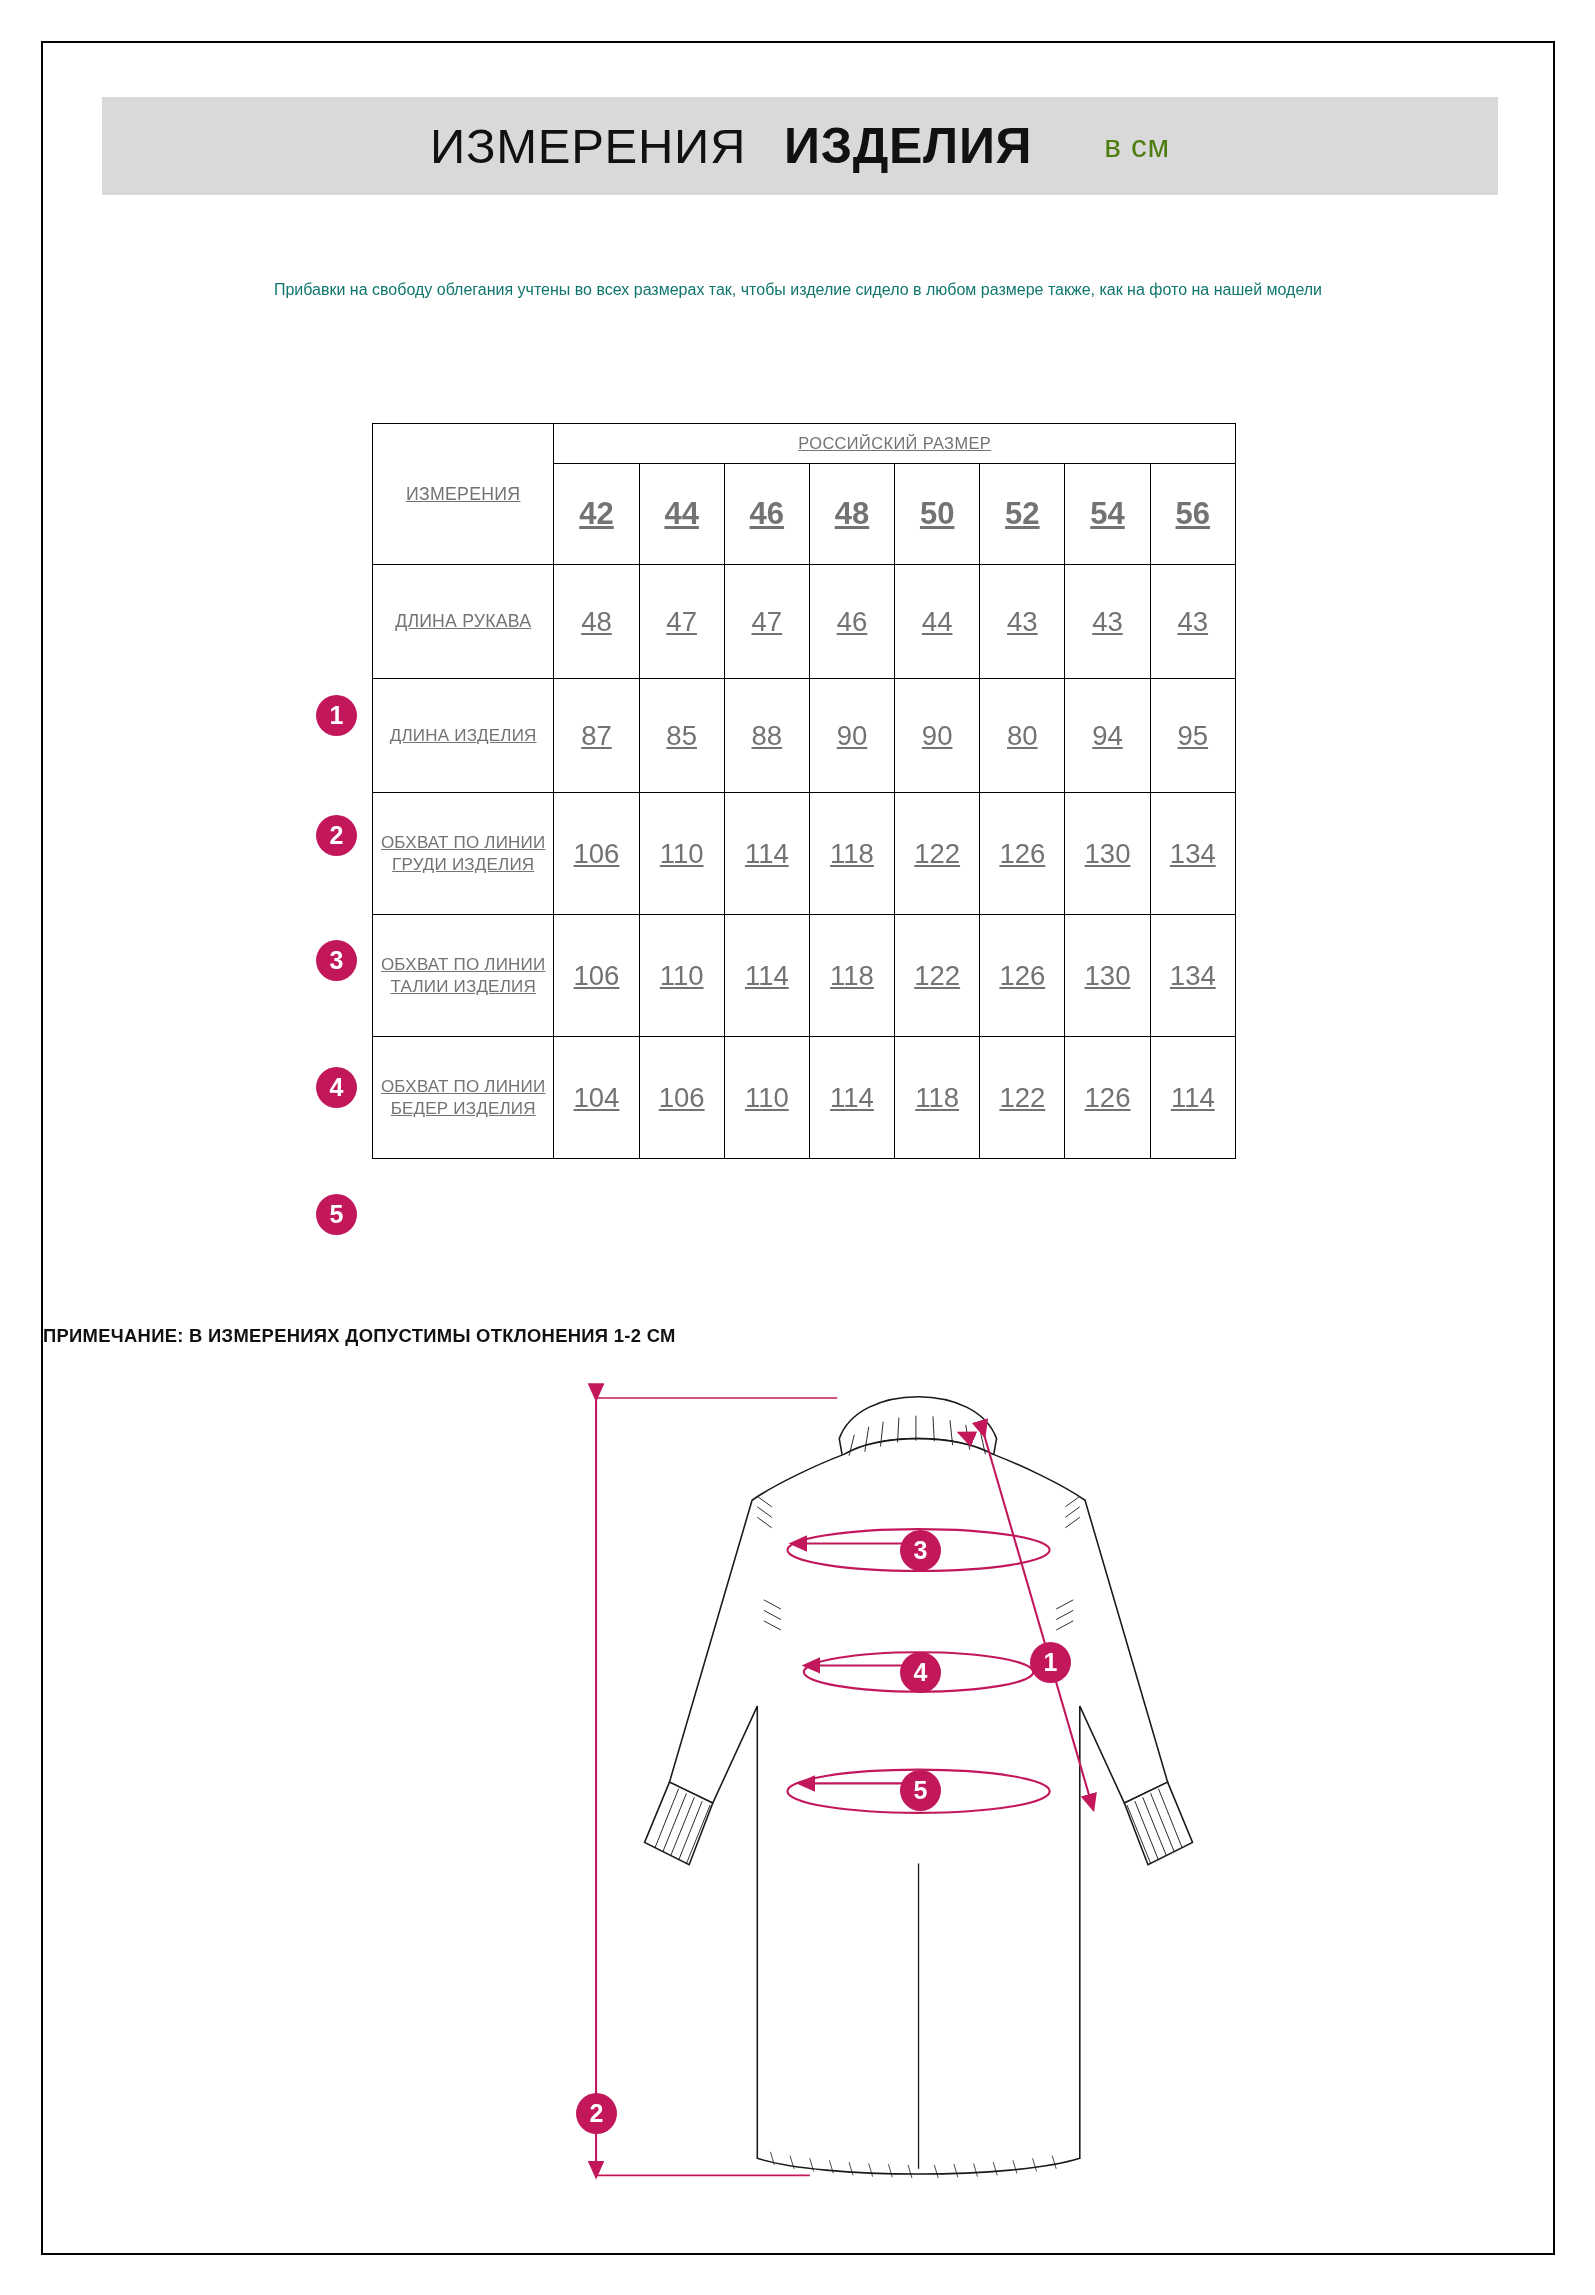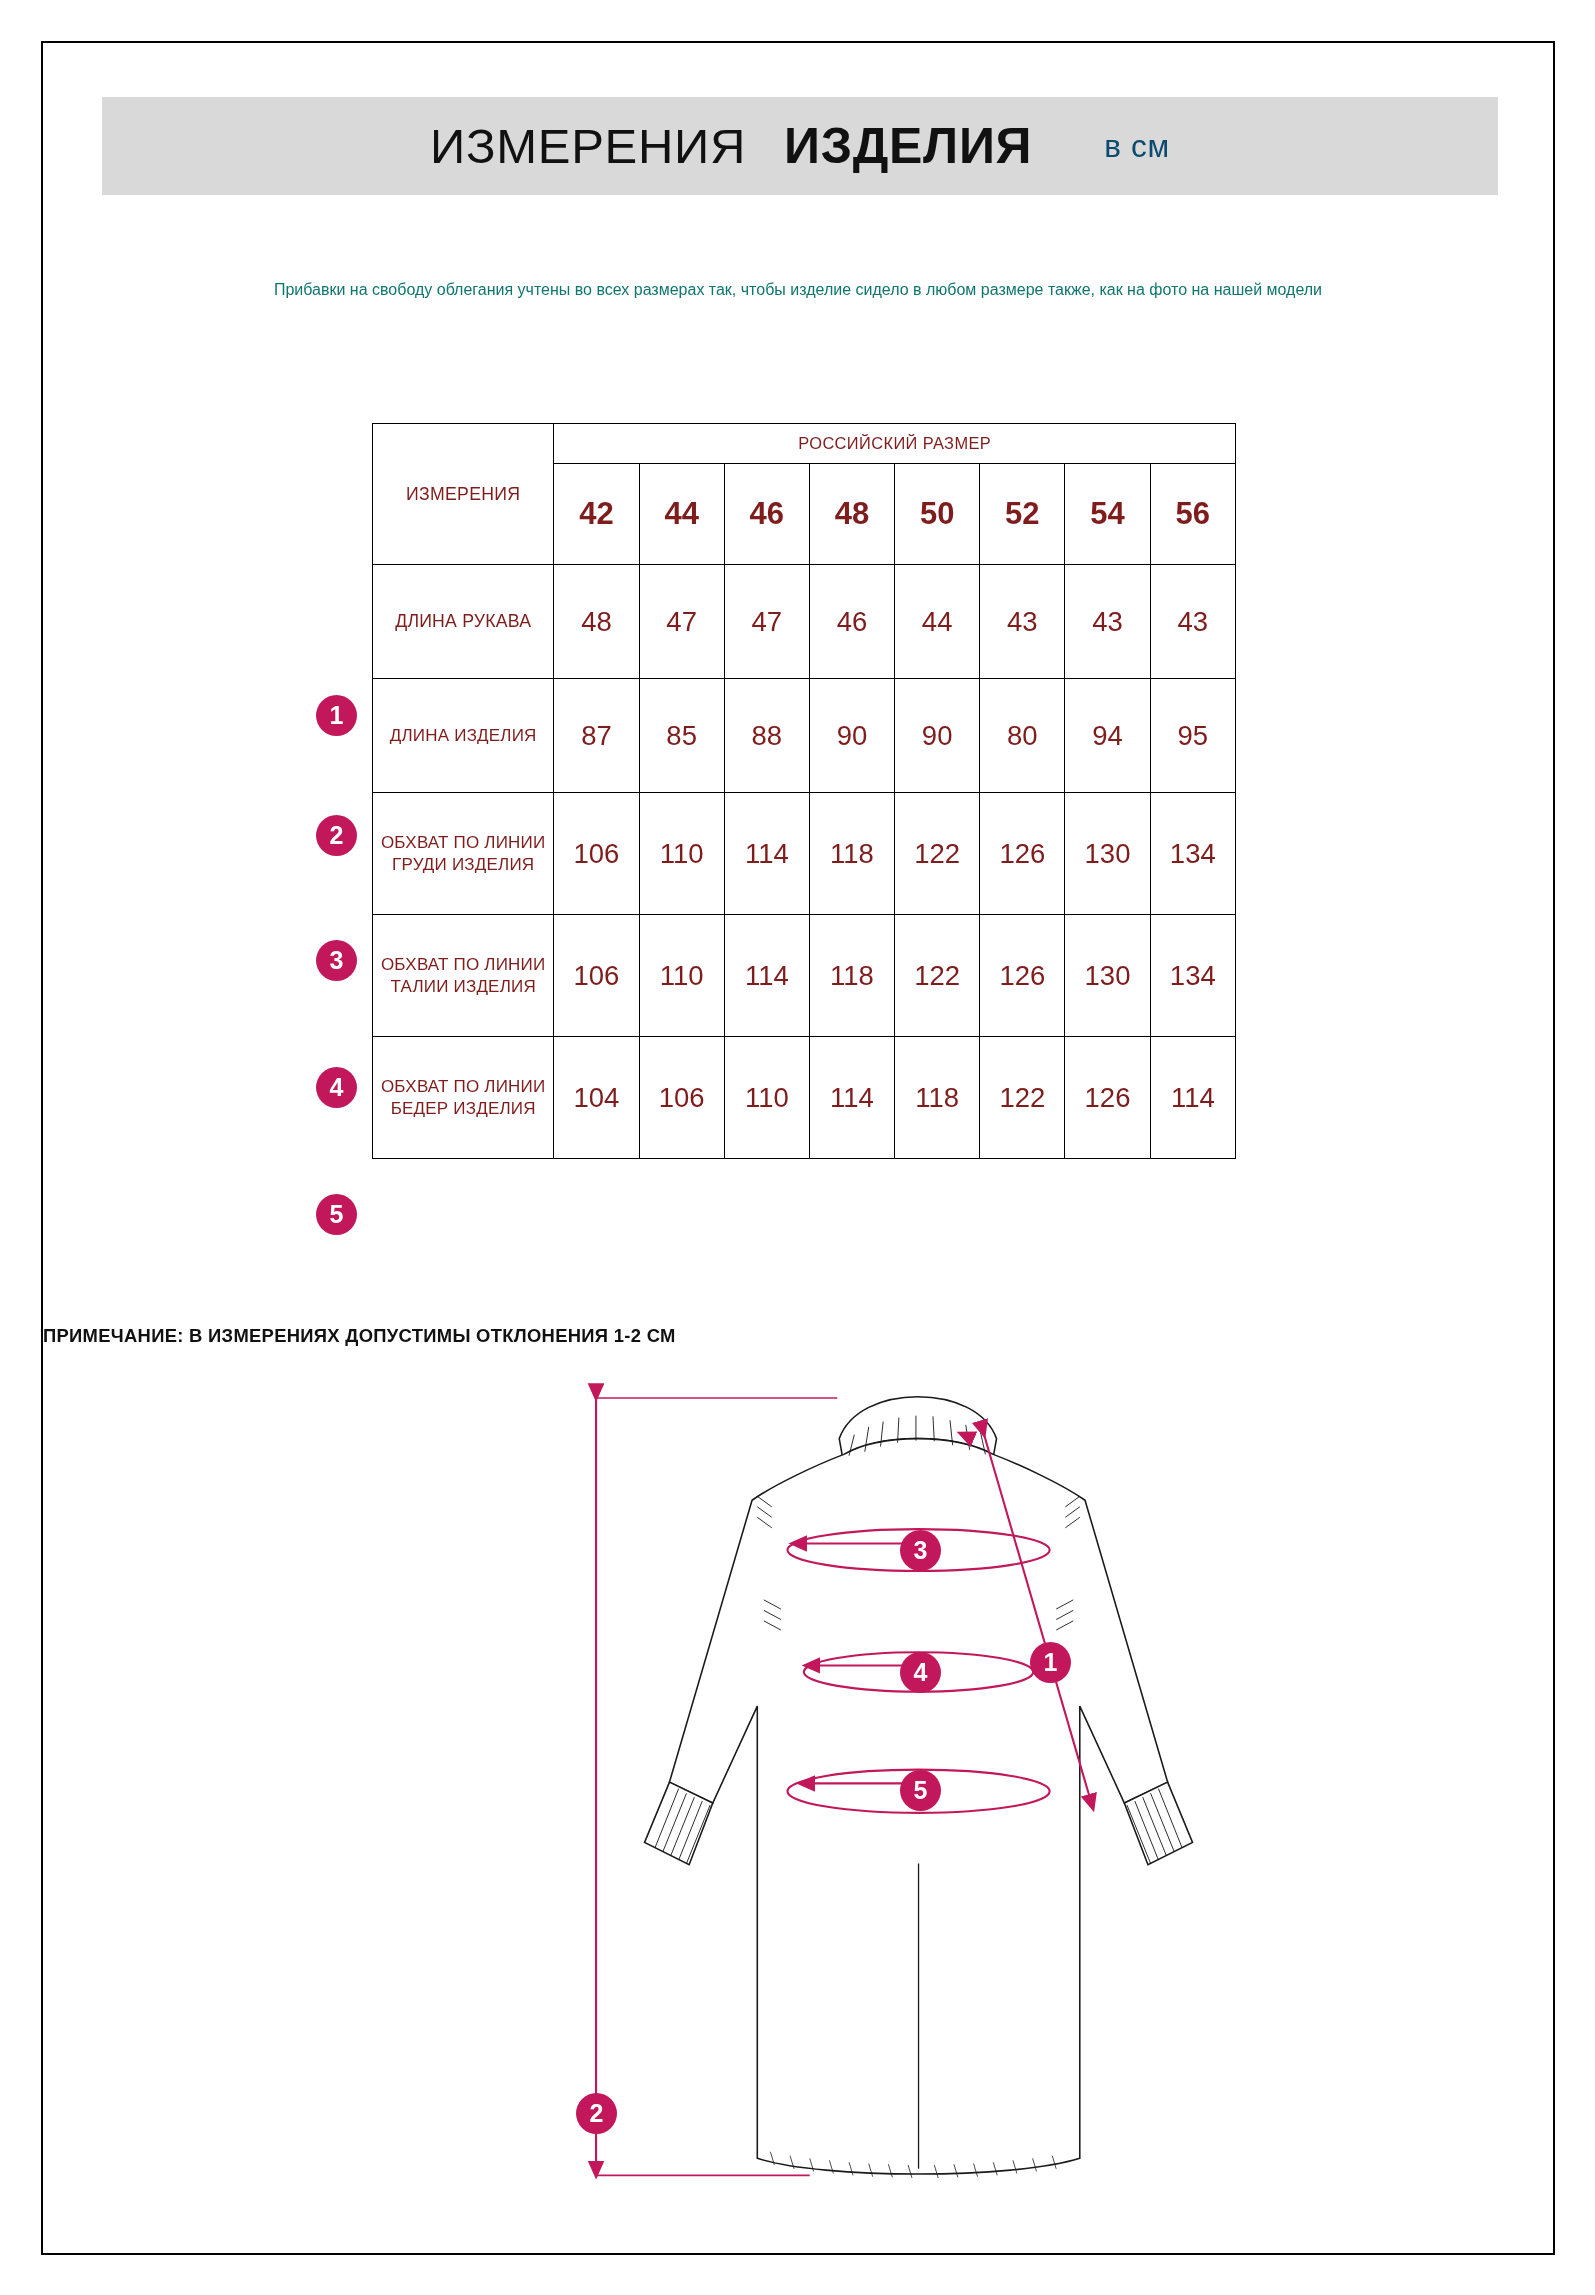--- a/index.html
+++ b/index.html
@@ -53,21 +53,21 @@
   .header-band .h-bold {
     font-size: 50px;
     font-weight: 700;
     letter-spacing: 0.7px;
     color: #111;
     margin-left: 38px;
   }
   .header-band .h-unit {
     font-size: 31.5px;
     font-weight: 400;
-    color: #0c4a6e;
+    color: #4d7c0f;
     margin-left: 72px;
     letter-spacing: 0.7px;
   }
   
   .article-code {
     position: absolute;
     left: 0;
     top: 180px;
     width: 100%;
     text-align: center;
@@ -96,21 +96,22 @@
   table.size-table {
     border-collapse: collapse;
     width: 864px;
     table-layout: fixed;
   }
   table.size-table td, table.size-table th {
     border: 1.3px solid #000000;
     text-align: center;
     vertical-align: middle;
     font-weight: 400;
-    color: #7f1d1d;
+    color: #737373;
+    text-decoration: underline;
   }
   .col-label { width: 181px; }
   .col-size  { width: 85px; }
   .hdr-russian {
     height: 37px;
     font-size: 16.4px;
     letter-spacing: 0.4px;
   }
   .hdr-measure {
     font-size: 17.7px;

